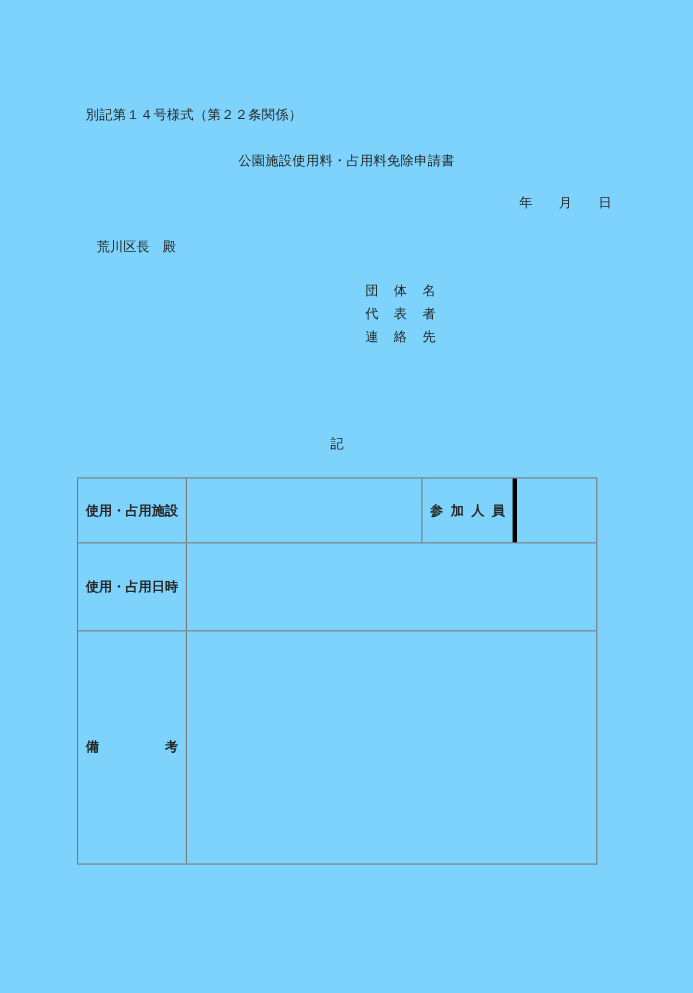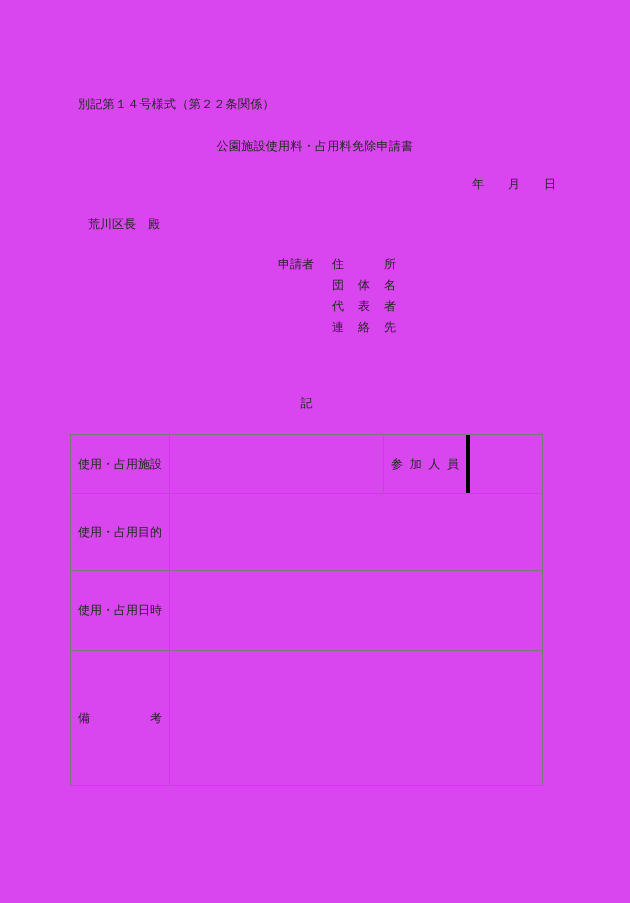--- a/index.html
+++ b/index.html
@@ -1,19 +1,19 @@
 <!DOCTYPE html>
 <html><head>
 <meta charset="utf-8">
 <style>
   html,body { margin:0; padding:0; }
   .page {
     position:relative;
     width:630px; height:903px;
-    background:#d946ef;
+    background:#7dd3fc;
     color:#262626;
     font-family:"DejaVu Serif","Liberation Serif",serif;
     font-size:12px;
     overflow:hidden;
   }
   .abs { position:absolute; }
 
   .form-number { left:78px; top:96px; letter-spacing:0.3px; }
 
   .doc-title { left:0; right:0; top:138px; text-align:center; letter-spacing:0.3px; }
@@ -34,21 +34,21 @@
   .declaration { left:88px; top:357px; letter-spacing:-0.2px; white-space:nowrap; }
 
   .record-marker { left:70px; top:395px; width:473px; text-align:center; }
 
   
   .tbl {
     left:70px; top:434px; width:473px; height:352px;
     border:1px solid #7a7a7a; box-sizing:border-box;
     display:flex; flex-direction:column;
   }
-  .trow { display:flex; border-bottom:1px solid #7a7a7a; box-sizing:border-box; }
+  .trow { display:flex; border-bottom:1px solid #7a7a7a; box-sizing:border-box;font-weight:bold; }
   .trow.last { border-bottom:none; flex:1;gap:37px; }
   .r1 { height:59px; } .r2 { height:77px; } .r3 { height:80px; } .r4 { height:67px; }
   .tcell { box-sizing:border-box; }
   .tlabel {
     width:99px; border-right:1px solid #7a7a7a;
     display:flex; align-items:center; padding:0 7px;
     white-space:nowrap;
   }
   .tvalue { flex:1; }
   .tvalue-mid { width:214px; border-right:1px solid #7a7a7a; }
@@ -75,24 +75,20 @@
   <div class="abs date-line">
     <span>年</span>
     <span>月</span>
     <span>日</span>
   </div>
 
   <div class="abs addressee">荒川区長　殿</div>
 
   <div class="abs applicant">
     <div class="app-row">
-      <span class="app-prefix">申請者</span>
-      <span class="jlabel">住所</span>
-    </div>
-    <div class="app-row">
       <span class="app-prefix"></span>
       <span class="jlabel">団体名</span>
     </div>
     <div class="app-row">
       <span class="app-prefix"></span>
       <span class="jlabel">代表者</span>
     </div>
     <div class="app-row">
       <span class="app-prefix"></span>
       <span class="jlabel">連絡先</span>
@@ -108,26 +104,20 @@
       <div class="tcell tlabel">
         <span>使用・占用施設</span>
       </div>
       <div class="tcell tvalue-mid"></div>
       <div class="tcell tplabel">
         <span class="jfull">参加人員</span>
       </div>
       <div class="tcell tpvalue"></div>
     </div>
 
-    <div class="trow r2">
-      <div class="tcell tlabel">
-        <span>使用・占用目的</span>
-      </div>
-      <div class="tcell tvalue"></div>
-    </div>
 
     <div class="trow r3">
       <div class="tcell tlabel">
         <span>使用・占用日時</span>
       </div>
       <div class="tcell tvalue"></div>
     </div>
 
 
     <div class="trow last">

